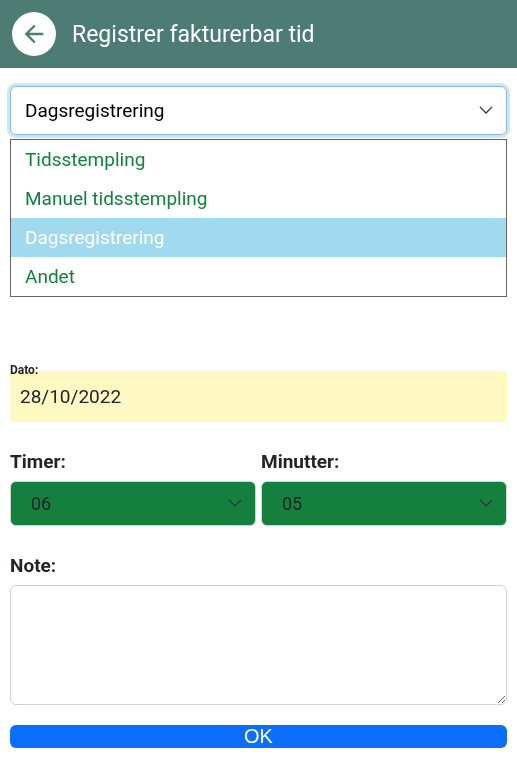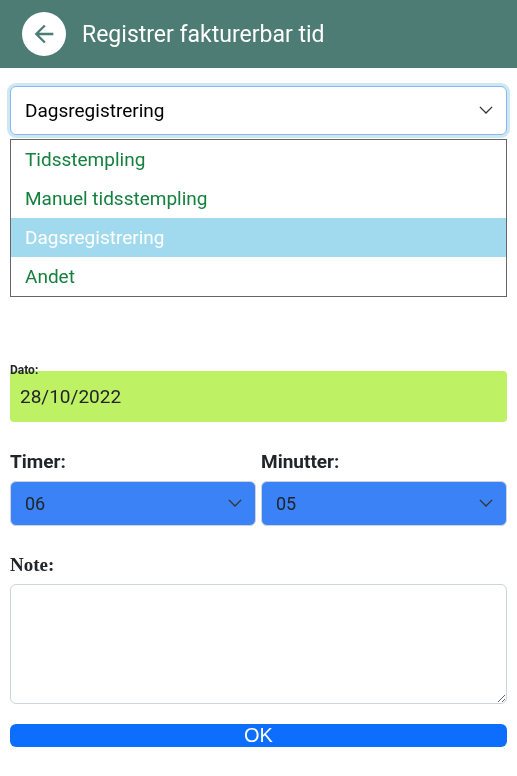--- a/index.html
+++ b/index.html
@@ -11,21 +11,21 @@
       font-family: -apple-system, BlinkMacSystemFont, "Segoe UI", Roboto, Arial, sans-serif;
       background: #ffffff;
       width: 517px;
       height: 776px;
       overflow: hidden;
     }
     .header {
       background: #4c7c74;
       display: flex;
       align-items: center;
-      padding: 12px 22px;
+      padding: 12px 12px;
       gap: 16px;
       height: 68px;
     }
     .back-button {
       width: 44px;
       height: 44px;
       background: #ffffff;
       border-radius: 50%;
       display: flex;
       align-items: center;
@@ -100,44 +100,44 @@
       display: block;
       font-weight: 700;
       font-size: 19px;
       color: #212529;
       margin-bottom: 8px;
     }
     .date-label-wrapper {
       margin-top: 236px;
     }
     .date-field {
-      background: #bef264;
+      background: #fef9c3;
       padding: 14px 10px;
       font-size: 19px;
       color: #212529;
       border-radius: 4px;
     }
     .row {
       display: flex;
       gap: 5px;
       margin-top: 28px;
     }
     .col {
       flex: 1;
     }
     .select-small-wrapper {
       position: relative;
     }
     .select-small {
       width: 100%;
-      padding: 11px 14px;
+      padding: 11px 20px;
       font-size: 18px;
       border: 1px solid #ced4da;
       border-radius: 6px;
-      background: #3b82f6;
+      background: #15803d;
       appearance: none;
       -webkit-appearance: none;
       cursor: pointer;
       color: #212529;
     }
     .note-area {
       width: 100%;
       height: 120px;
       border: 1px solid #ced4da;
       border-radius: 6px;
@@ -221,20 +221,20 @@
         <div class="select-small">05</div>
         <span class="select-caret">
           <svg viewBox="0 0 16 16">
               <path d="M1 5 L8 12 L15 5" stroke="#333" stroke-width="1.5" fill="none"></path>
             </svg>
         </span>
       </div>
     </div>
   </div>
 
-  <div class="form-group" style="margin-top:28px;font-family:Liberation Serif, serif;">
+  <div class="form-group" style="margin-top:28px;">
     <label class="form-label">Note:</label>
     <textarea class="note-area" style=""></textarea>
   </div>
 
   <button class="ok-button">OK</button>
 
 </div>
 
 </body></html>

